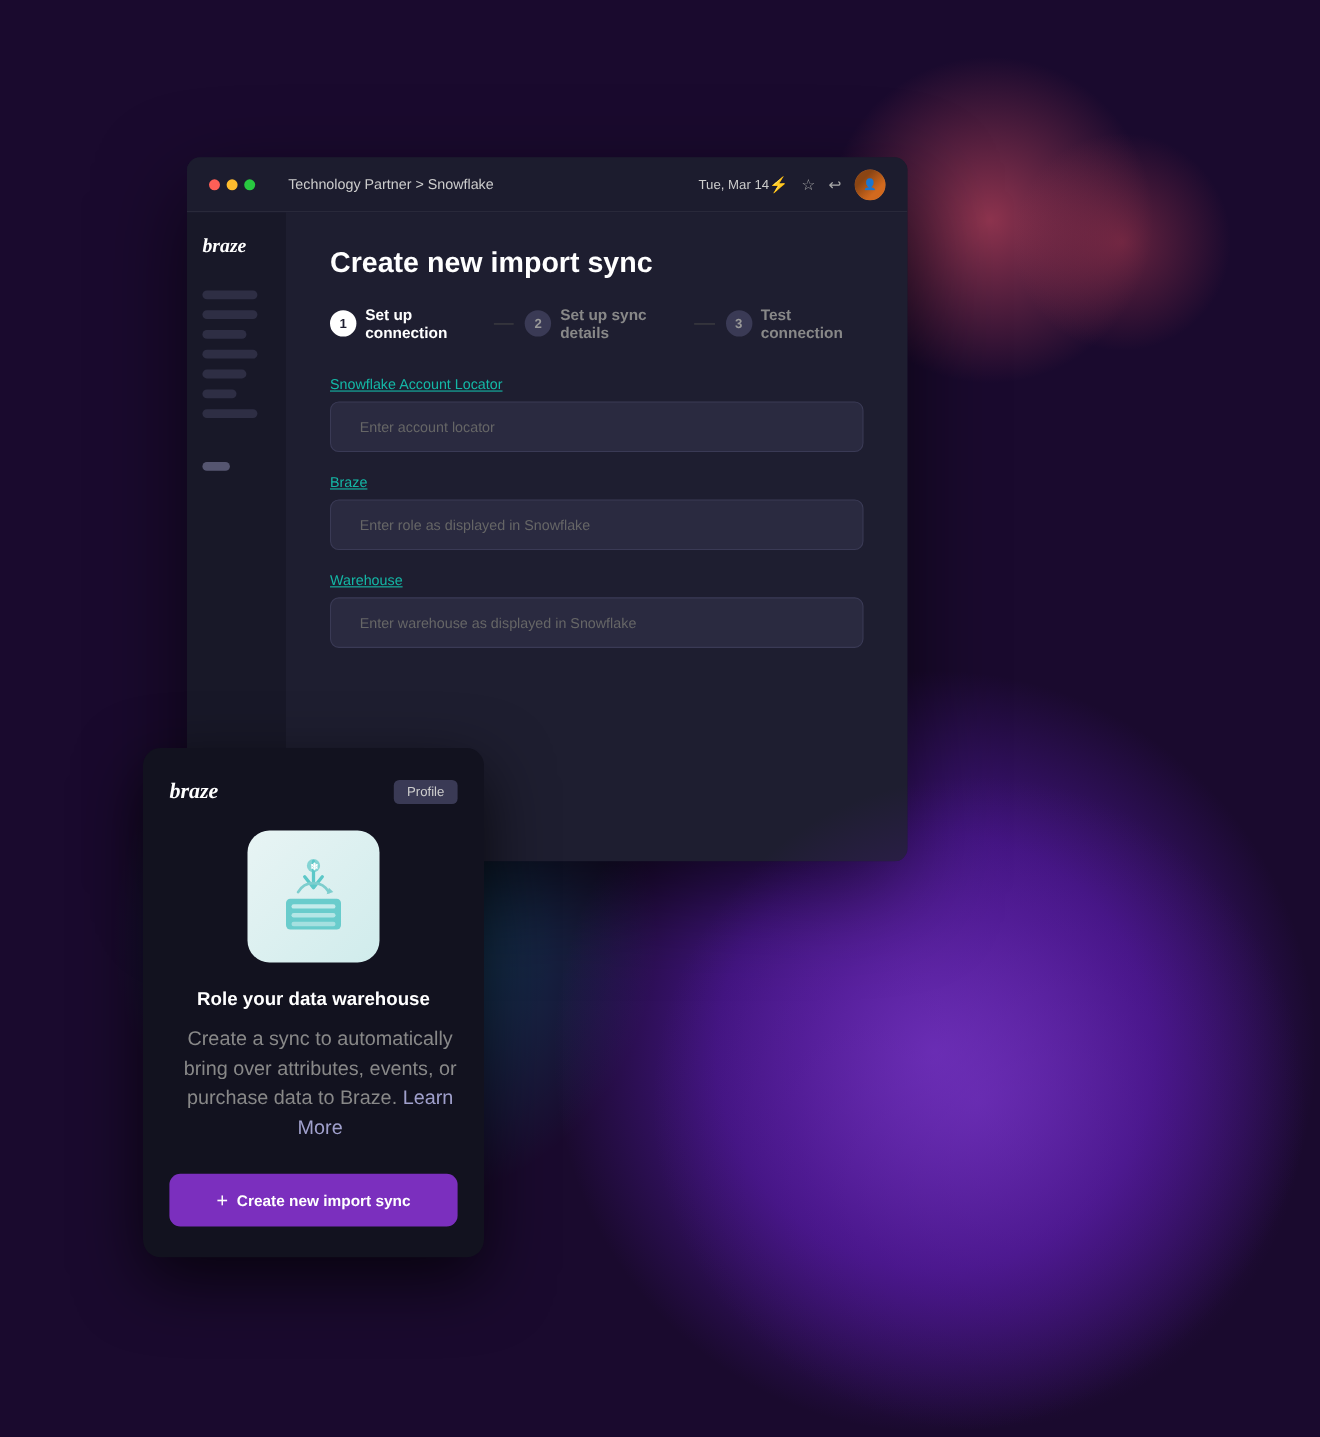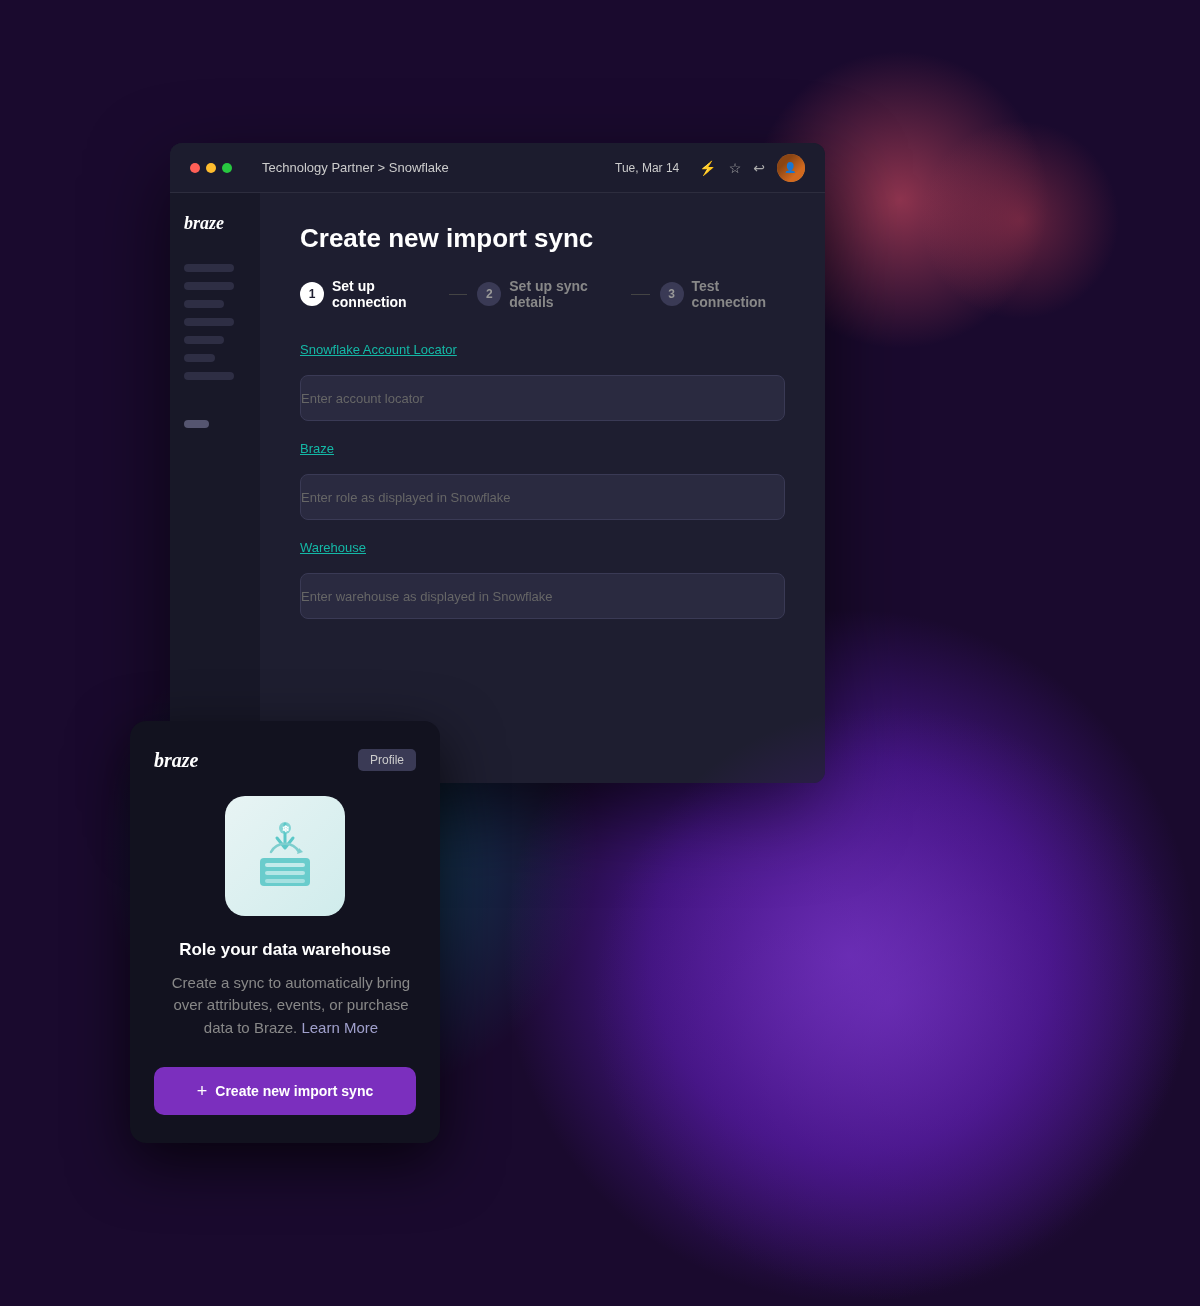--- a/index.html
+++ b/index.html
@@ -111,21 +111,21 @@
     .window-breadcrumb {
       color: #ccc;
       font-size: 13px;
       flex: 1;
       margin-left: 10px;
     }
 
     .window-date {
       color: #ccc;
       font-size: 12px;
-      margin-right: 20px;
+      margin-right: 0;
     }
 
     .window-icons {
       display: flex;
       gap: 12px;
       align-items: center;
     }
     .window-icon {
       color: #aaa;
       font-size: 14px;
@@ -273,23 +273,22 @@
       text-decoration: underline;
     }
     .form-input {
       width: 100%;
       height: 46px;
       background: #2a2a40;
       border: 1px solid #3a3a55;
       border-radius: 8px;
       color: #666;
       font-size: 13px;
-      padding: 0 0;
+      padding: 0 26px;
       outline: none;
-      margin-top: 10px;
     }
     .form-input::placeholder {
       color: #666;
     }
 
     
     .mobile-card {
       position: absolute;
       bottom: 60px;
       left: 20px;
@@ -343,21 +342,21 @@
     .mobile-title {
       color: white;
       font-size: 17px;
       font-weight: 700;
       text-align: center;
       margin-bottom: 12px;
     }
 
     .mobile-desc {
       color: #888;
-      font-size: 15px;
+      font-size: 18px;
       text-align: center;
       line-height: 1.5;
       margin-bottom: 28px;
       margin-left: 12px;
     }
 
     .mobile-desc a {
       color: #a0a0cc;
       text-decoration: none;
     }

